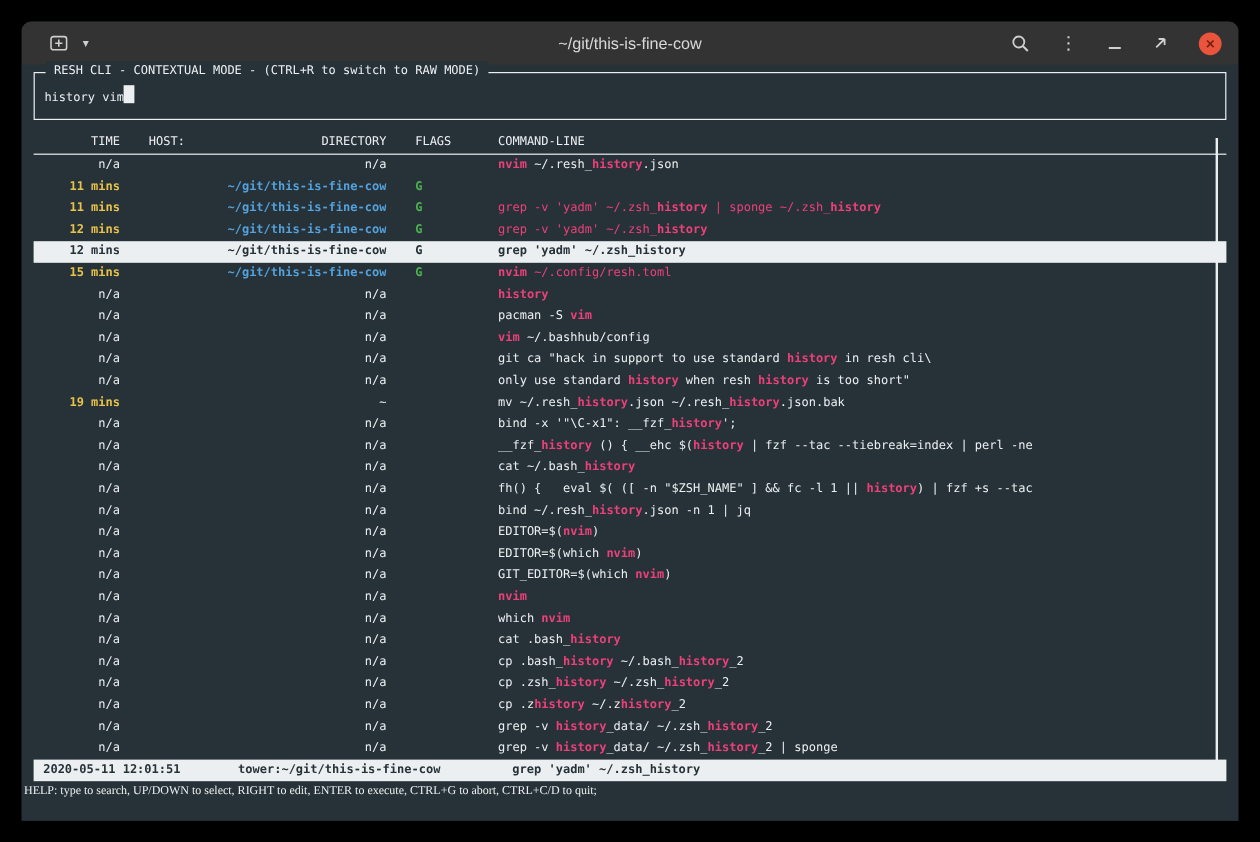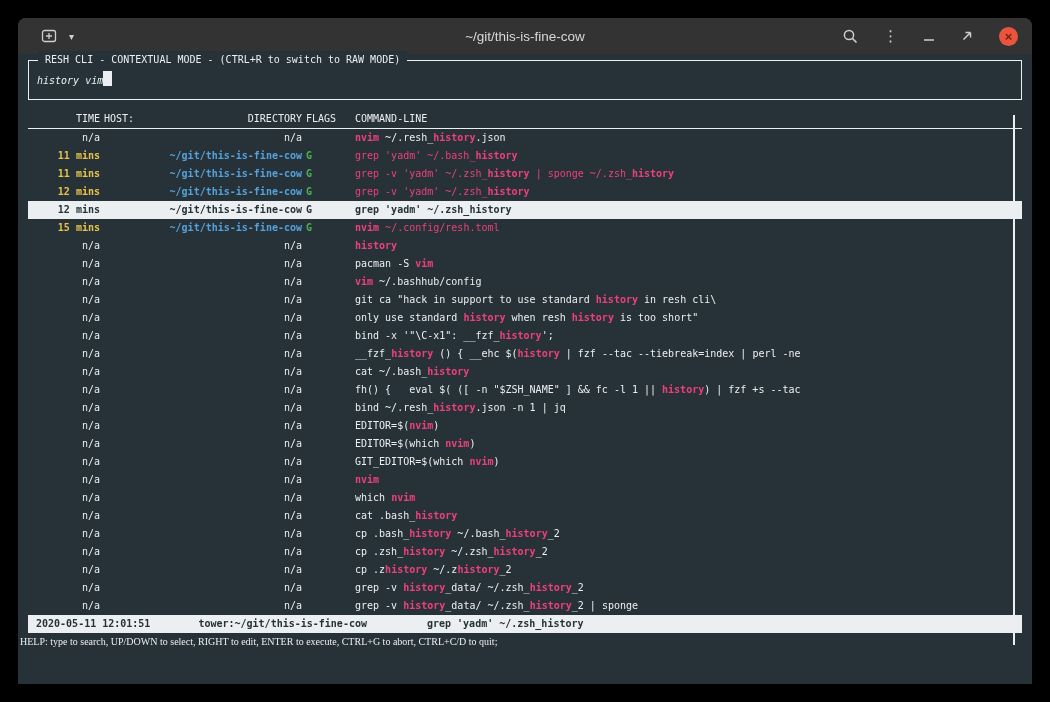--- a/index.html
+++ b/index.html
@@ -36,28 +36,28 @@
     background:var(--terminal-bg,#263238); color:var(--terminal-fg,#eceff1);
     font-size:10px; line-height:18px;
   }
   .searchbox {
     margin:6px 10px 0; height:40px; border:1px solid var(--terminal-fg,#eceff1); position:relative;
   }
   .legend {
     position:absolute; top:-10px; left:9px; background:var(--terminal-bg,#263238);
     padding:0 7px; white-space:pre;
   }
-  .query-line { padding:10px 0 0 8px; white-space:pre;font-style:italic; }
+  .query-line { padding:10px 0 0 8px; white-space:pre; }
   .cursor {
     display:inline-block; width:8.7px; height:15px; background:var(--terminal-fg,#eceff1);
     vertical-align:-2px;
   }
   
   .row {
-    display:grid; grid-template-columns:72px 198px 45px 1fr; column-gap:4px;
+    display:grid; grid-template-columns:72px 198px 45px 1fr; column-gap:24px;
     height:18px; margin:0 10px; white-space:pre; overflow:hidden;
   }
   .header-row { margin-top:10px; border-bottom:1px solid var(--terminal-fg,#eceff1); height:19px; }
   .cell { overflow:hidden; }
   .time-cell { text-align:right; }
   .dir-cell { text-align:right; }
   .host-header { display:flex; justify-content:space-between;text-align:center; }
   .yellow { color:var(--time-yellow,#e8c24a); font-weight:bold; }
   .blue { color:var(--host-blue,#54a1db); font-weight:bold; }
   .flag-cell { color:var(--flag-green,#4caf50); font-weight:bold; }
@@ -124,30 +124,31 @@
 
     <div class="row header-row">
       <span class="cell time-cell">TIME</span>
       <span class="cell host-header"><span>HOST:</span><span>DIRECTORY</span></span>
       <span class="cell">FLAGS</span>
       <span class="cell">COMMAND-LINE</span>
     </div>
 
     <div>
         <div class="row plain"><span class="cell time-cell">n/a</span><span class="cell dir-cell">n/a</span><span class="cell flag-cell"></span><span class="cell cmd-cell"><span class="hl">nvim</span><span> ~/.resh_</span><span class="hl">history</span><span>.json</span></span></div>
-        <div class="row git"><span class="cell time-cell yellow">11 mins</span><span class="cell dir-cell blue">~/git/this-is-fine-cow</span><span class="cell flag-cell">G</span><span class="cell cmd-cell"><span>grep 'yadm' ~/.bash_</span><span class="hl">history</span></span></div>
+        <div class="row git"><span class="cell time-cell yellow">11 mins</span><span class="cell dir-cell blue">~/git/this-is-fine-cow</span><span class="cell flag-cell">G</span></div>
         <div class="row git"><span class="cell time-cell yellow">11 mins</span><span class="cell dir-cell blue">~/git/this-is-fine-cow</span><span class="cell flag-cell">G</span><span class="cell cmd-cell"><span>grep -v 'yadm' ~/.zsh_</span><span class="hl">history</span><span> | sponge ~/.zsh_</span><span class="hl">history</span></span></div>
         <div class="row git"><span class="cell time-cell yellow">12 mins</span><span class="cell dir-cell blue">~/git/this-is-fine-cow</span><span class="cell flag-cell">G</span><span class="cell cmd-cell"><span>grep -v 'yadm' ~/.zsh_</span><span class="hl">history</span></span></div>
         <div class="row selected"><span class="cell time-cell yellow">12 mins</span><span class="cell dir-cell blue">~/git/this-is-fine-cow</span><span class="cell flag-cell">G</span><span class="cell cmd-cell"><span>grep 'yadm' ~/.zsh_</span><span class="hl">history</span></span></div>
         <div class="row git"><span class="cell time-cell yellow">15 mins</span><span class="cell dir-cell blue">~/git/this-is-fine-cow</span><span class="cell flag-cell">G</span><span class="cell cmd-cell"><span class="hl">nvim</span><span> ~/.config/resh.toml</span></span></div>
         <div class="row plain"><span class="cell time-cell">n/a</span><span class="cell dir-cell">n/a</span><span class="cell flag-cell"></span><span class="cell cmd-cell"><span class="hl">history</span></span></div>
         <div class="row plain"><span class="cell time-cell">n/a</span><span class="cell dir-cell">n/a</span><span class="cell flag-cell"></span><span class="cell cmd-cell"><span>pacman -S </span><span class="hl">vim</span></span></div>
         <div class="row plain"><span class="cell time-cell">n/a</span><span class="cell dir-cell">n/a</span><span class="cell flag-cell"></span><span class="cell cmd-cell"><span class="hl">vim</span><span> ~/.bashhub/config</span></span></div>
         <div class="row plain"><span class="cell time-cell">n/a</span><span class="cell dir-cell">n/a</span><span class="cell flag-cell"></span><span class="cell cmd-cell"><span>git ca "hack in support to use standard </span><span class="hl">history</span><span> in resh cli\</span></span></div>
         <div class="row plain"><span class="cell time-cell">n/a</span><span class="cell dir-cell">n/a</span><span class="cell flag-cell"></span><span class="cell cmd-cell"><span>only use standard </span><span class="hl">history</span><span> when resh </span><span class="hl">history</span><span> is too short"</span></span></div>
+        <div class="row plain"><span class="cell time-cell yellow">19 mins</span><span class="cell dir-cell">~</span><span class="cell flag-cell"></span><span class="cell cmd-cell"><span>mv ~/.resh_</span><span class="hl">history</span><span>.json ~/.resh_</span><span class="hl">history</span><span>.json.bak</span></span></div>
         <div class="row plain"><span class="cell time-cell">n/a</span><span class="cell dir-cell">n/a</span><span class="cell flag-cell"></span><span class="cell cmd-cell"><span>bind -x '"\C-x1": __fzf_</span><span class="hl">history</span><span>';</span></span></div>
         <div class="row plain"><span class="cell time-cell">n/a</span><span class="cell dir-cell">n/a</span><span class="cell flag-cell"></span><span class="cell cmd-cell"><span>__fzf_</span><span class="hl">history</span><span> () { __ehc $(</span><span class="hl">history</span><span> | fzf --tac --tiebreak=index | perl -ne</span></span></div>
         <div class="row plain"><span class="cell time-cell">n/a</span><span class="cell dir-cell">n/a</span><span class="cell flag-cell"></span><span class="cell cmd-cell"><span>cat ~/.bash_</span><span class="hl">history</span></span></div>
         <div class="row plain"><span class="cell time-cell">n/a</span><span class="cell dir-cell">n/a</span><span class="cell flag-cell"></span><span class="cell cmd-cell"><span>fh() {   eval $( ([ -n "$ZSH_NAME" ] &amp;&amp; fc -l 1 || </span><span class="hl">history</span><span>) | fzf +s --tac</span></span></div>
         <div class="row plain"><span class="cell time-cell">n/a</span><span class="cell dir-cell">n/a</span><span class="cell flag-cell"></span><span class="cell cmd-cell"><span>bind ~/.resh_</span><span class="hl">history</span><span>.json -n 1 | jq</span></span></div>
         <div class="row plain"><span class="cell time-cell">n/a</span><span class="cell dir-cell">n/a</span><span class="cell flag-cell"></span><span class="cell cmd-cell"><span>EDITOR=$(</span><span class="hl">nvim</span><span>)</span></span></div>
         <div class="row plain"><span class="cell time-cell">n/a</span><span class="cell dir-cell">n/a</span><span class="cell flag-cell"></span><span class="cell cmd-cell"><span>EDITOR=$(which </span><span class="hl">nvim</span><span>)</span></span></div>
         <div class="row plain"><span class="cell time-cell">n/a</span><span class="cell dir-cell">n/a</span><span class="cell flag-cell"></span><span class="cell cmd-cell"><span>GIT_EDITOR=$(which </span><span class="hl">nvim</span><span>)</span></span></div>
         <div class="row plain"><span class="cell time-cell">n/a</span><span class="cell dir-cell">n/a</span><span class="cell flag-cell"></span><span class="cell cmd-cell"><span class="hl">nvim</span></span></div>
         <div class="row plain"><span class="cell time-cell">n/a</span><span class="cell dir-cell">n/a</span><span class="cell flag-cell"></span><span class="cell cmd-cell"><span>which </span><span class="hl">nvim</span></span></div>

